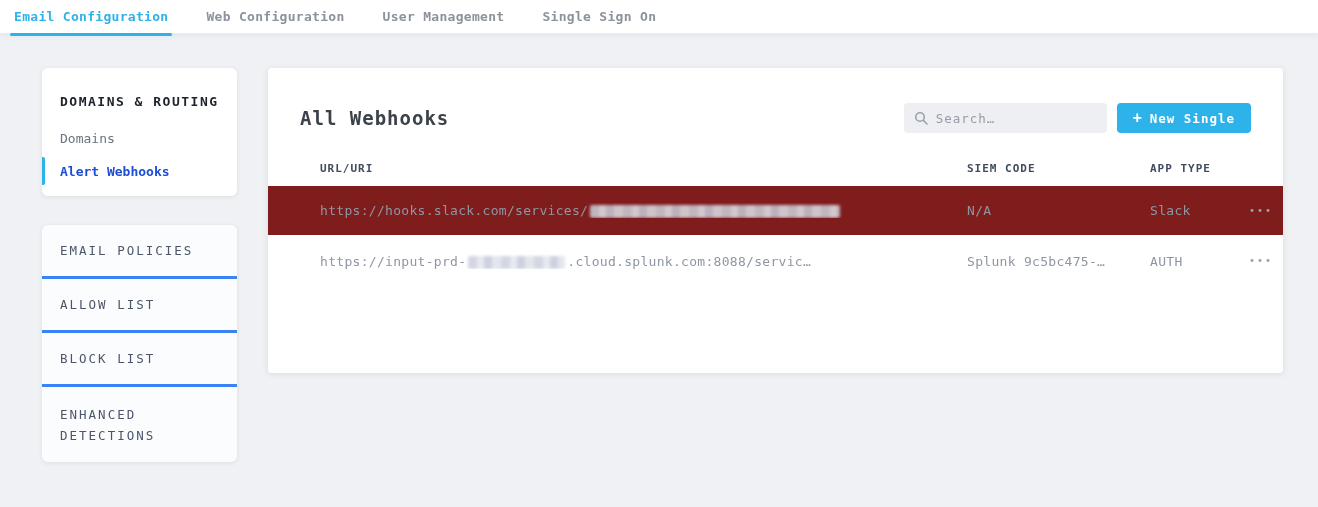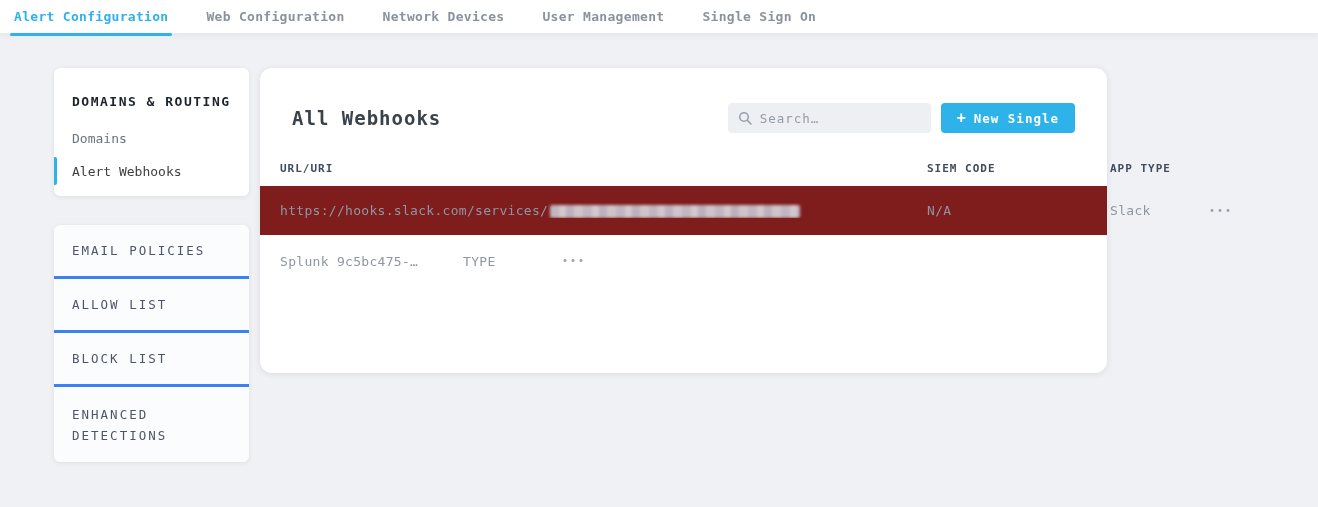--- a/index.html
+++ b/index.html
@@ -28,51 +28,50 @@
   .tab.active::after {
     content:""; position:absolute; left:0; right:0; bottom:-3px;
     height:3px; background:#2eb2ea; border-radius:2px;
   }
 
   
   .side-card {
     position:absolute; left:42px; width:195px;
     background:#ffffff; border-radius:6px;
     box-shadow:0 1px 5px rgba(30,40,60,0.09);
-    margin-left:12px;
   }
   .card-domains { top:68px; height:128px; padding:26px 18px 0 18px; }
   .side-heading {
     font-size:13px; font-weight:bold; color:#1d232c;
     letter-spacing:1.5px; margin-bottom:22px; white-space:nowrap;
   }
   .side-item {
     font-size:13px; color:#6a7380; margin-bottom:18px;
     cursor:pointer; white-space:nowrap; position:relative;
   }
-  .side-item.active { color:#404040; font-weight:normal; }
+  .side-item.active { color:#1d4ed8; font-weight:bold; }
   .side-item.active .accent-bar {
     position:absolute; left:-18px; top:-7px;
     width:3px; height:28px; background:#2eb2ea; border-radius:0 2px 2px 0;
   }
 
   .card-sections { top:225px; background:#fbfcfd; }
   .side-section {
     padding:0 18px; min-height:54px;
     display:flex; align-items:center;
     font-size:12.5px; letter-spacing:2px; color:#4d5668;
     border-bottom:3px solid #3b82f6; cursor:pointer;
     line-height:21px;
   }
   .side-section:last-child { border-bottom:none; min-height:75px; }
 
   
   .main-card {
-    position:absolute; left:260px; top:68px; width:847px; height:305px;
-    background:#ffffff; border-radius:12px;
+    position:absolute; left:268px; top:68px; width:1015px; height:305px;
+    background:#ffffff; border-radius:4px;
     box-shadow:0 1px 6px rgba(30,40,60,0.10);
   }
   .main-head {
     display:flex; align-items:center;
     padding:34px 32px 0 32px; height:66px;
   }
   .main-title {
     font-size:19px; font-weight:bold; letter-spacing:1px; color:#3b424a;
     flex:0 0 auto;
   }
@@ -91,21 +90,21 @@
     height:30px; padding:0 16px; border:none; border-radius:4px;
     background:#2eb2ea; color:#ffffff; cursor:pointer;
     font-family:inherit; font-size:12.5px; letter-spacing:1px; font-weight:bold;
     display:flex; align-items:center; gap:7px;
   }
   .new-btn .plus { font-size:15px; font-weight:bold; line-height:1; }
 
   
   .table { margin-top:16px; }
   .trow {
-    display:flex; align-items:center; padding:0 20px;
+    display:flex; align-items:center; padding:0 52px;
   }
   .thead { height:36px; }
   .thead .col {
     font-size:11px; font-weight:bold; letter-spacing:1px; color:#414b5e;
   }
   .col-url  { width:647px; flex:0 0 auto; }
   .col-auth { width:183px; flex:0 0 auto; }
   .col-app  { width:77px;  flex:0 0 auto; }
   .col-act  { flex:1; display:flex; justify-content:flex-start; padding-left:22px; }
   .drow { height:52px; font-size:13px; color:#8e96a4; letter-spacing:0.3px; }
@@ -126,23 +125,22 @@
   .redacted.r-narrow { width:97px; }
   .dots {
     font-size:10px; letter-spacing:2px; color:#9aa2ae;
     cursor:pointer; line-height:1; user-select:none;
   }
 </style>
 </head>
 <body>
 
 <div class="topbar">
-  <div class="tab active">Alert Configuration</div>
+  <div class="tab active">Email Configuration</div>
   <div class="tab">Web Configuration</div>
-  <div class="tab">Network Devices</div>
   <div class="tab">User Management</div>
   <div class="tab">Single Sign On</div>
 </div>
 
 <div class="side-card card-domains">
   <div class="side-heading">DOMAINS &amp; ROUTING</div>
   <div class="side-item">Domains</div>
   <div class="side-item active">
     <span class="accent-bar"></span><span>Alert Webhooks</span>
   </div>
@@ -187,21 +185,22 @@
     <div class="trow drow striped">
       <div class="col col-url url-cell"><span>https://hooks.slack.com/services/</span><span class="redacted r-wide"></span><span></span></div>
       <div class="col col-auth">N/A</div>
       <div class="col col-app">Slack</div>
       <div class="col col-act">
         <span class="dots">•••</span>
       </div>
     </div>
 
     <div class="trow drow">
+      <div class="col col-url url-cell"><span>https://input-prd-</span><span class="redacted r-narrow"></span><span>.cloud.splunk.com:8088/servic…</span></div>
       <div class="col col-auth">Splunk 9c5bc475-…</div>
-      <div class="col col-app">TYPE</div>
+      <div class="col col-app">AUTH</div>
       <div class="col col-act">
         <span class="dots">•••</span>
       </div>
     </div>
 
   </div>
 </div>
 
 </body></html>

